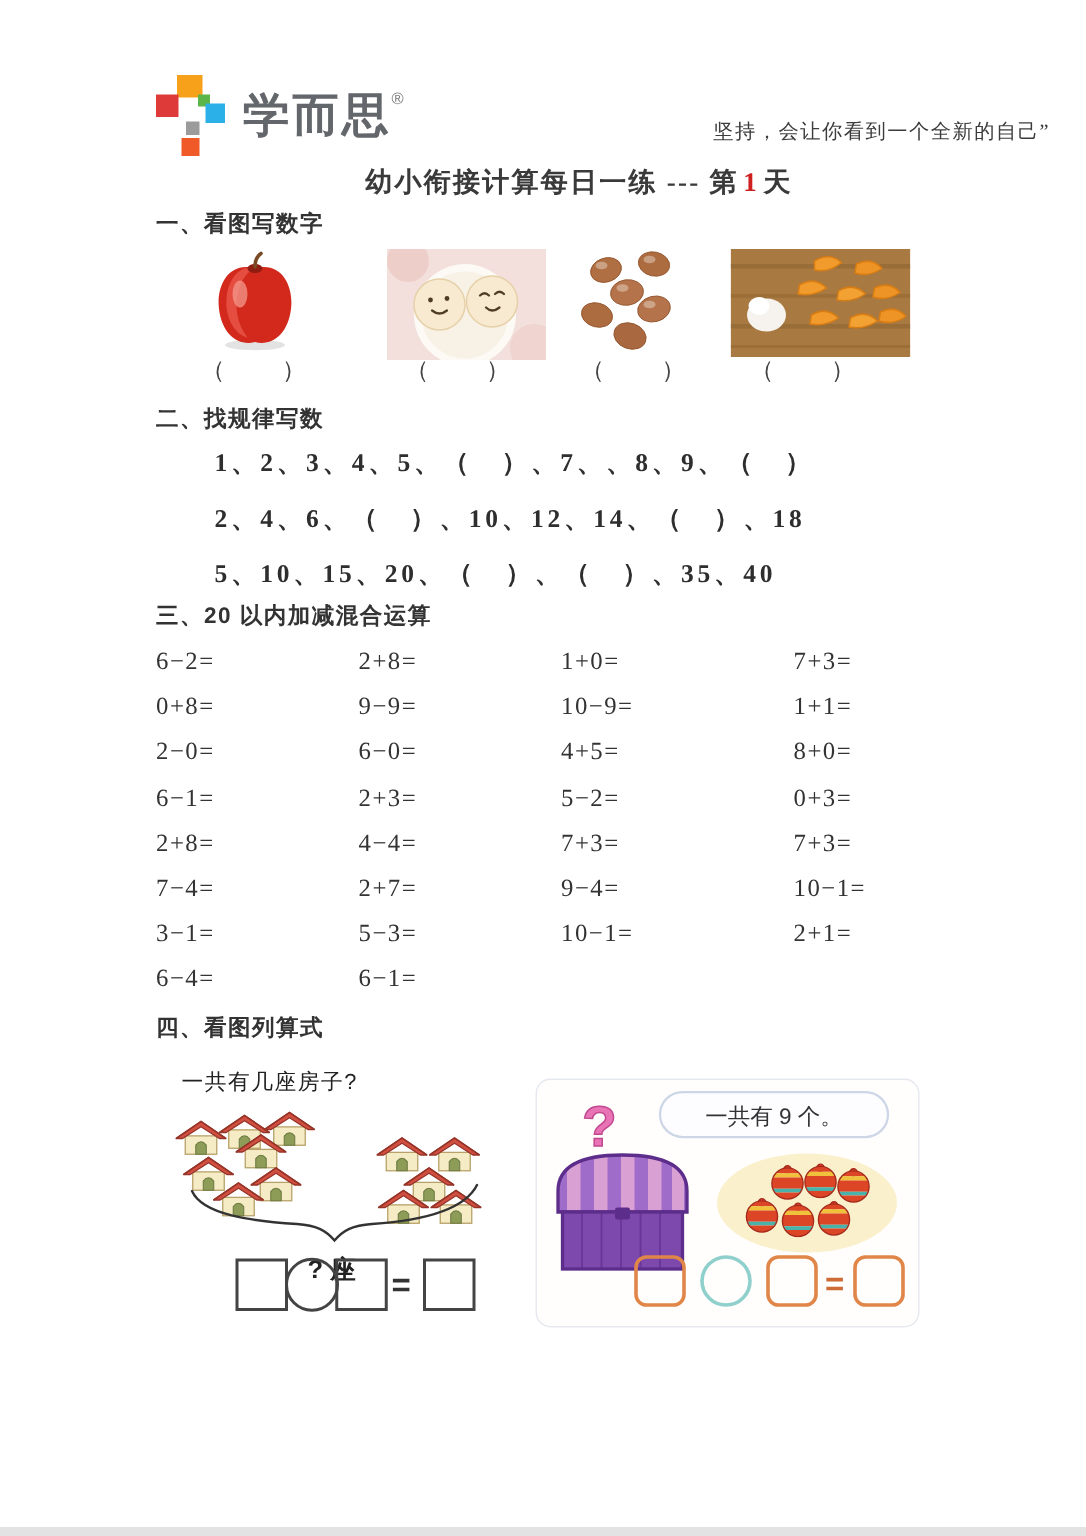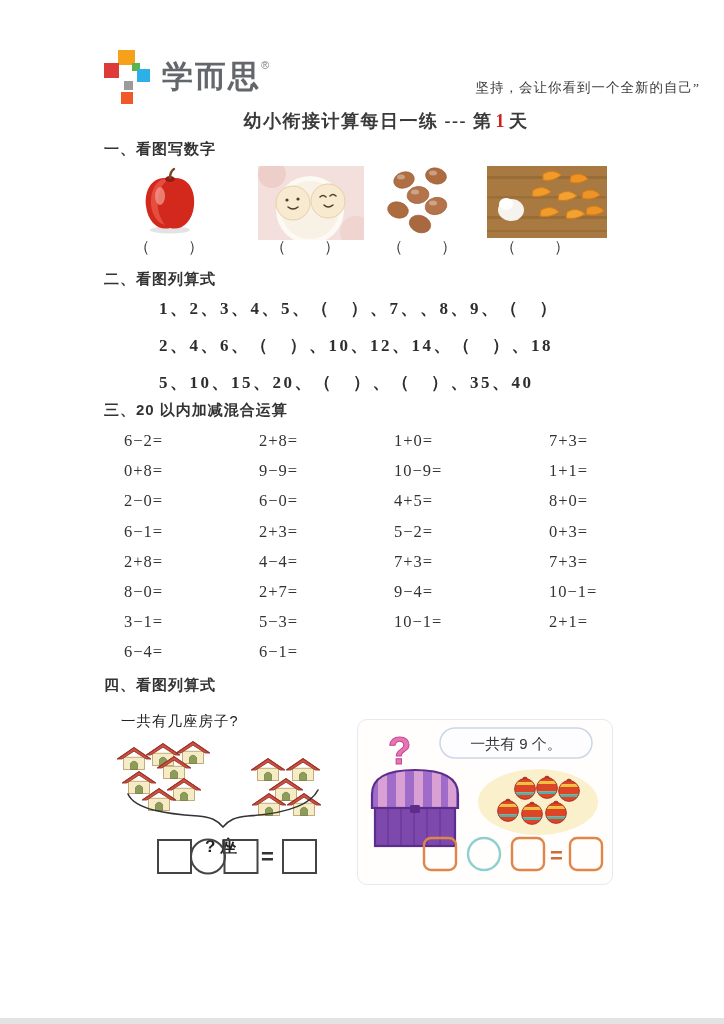--- a/index.html
+++ b/index.html
@@ -26,25 +26,25 @@
          font-size:18px;font-weight:bold;color:#3a3a3a;letter-spacing:1.5px;margin-left:24px;}
   .title .day{color:#cf2020;padding:0 3px;}
   
   .sec-h{left:104px;font-size:15px;font-weight:bold;color:#333;letter-spacing:1px;}
   
   .pic{overflow:hidden;}
   .paren{top:237px;font-family:"Liberation Serif",serif;font-size:16px;color:#444;
          transform:translateX(-50%);letter-spacing:2px;white-space:pre;}
   
   .seq{left:143px;font-family:"Liberation Serif",serif;font-size:17px;font-weight:bold;
-       color:#2e2e2e;letter-spacing:2.5px;white-space:pre;margin-left:16px;}
+       color:#2e2e2e;letter-spacing:2.5px;white-space:pre;}
   
   .grid{left:104px;top:431px;width:530px;display:grid;
         grid-template-columns:135px 135px 155px 105px;grid-auto-rows:30.2px;
-        font-family:"Liberation Serif",serif;font-size:16.5px;color:#333;margin-left:20px;}
+        font-family:"Liberation Serif",serif;font-size:16.5px;color:#333;}
   .grid .cell{letter-spacing:1px;}
   
   .figL{left:113px;top:708px;width:247px;height:182px;}
   .figL .cap{position:absolute;left:8px;top:4px;font-size:14.5px;font-weight:normal;color:#222;letter-spacing:1px;}
   .figR{left:357px;top:719px;width:254px;height:164px;border:1px solid #e6e9f0;border-radius:10px;background:#fffefd;}
   svg text{font-family:"Liberation Sans",sans-serif;}
   .page-bottom-edge{left:0;bottom:0;width:724px;height:6px;background:#e3e3e3;}
 </style>
 </head>
 <body>
@@ -134,21 +134,21 @@
       <path d="M100 42 Q110 37 117 45 Q108 51 99 48 Z" fill="#ee9426"></path>
     </g>
   </svg>
 </div>
 
 <span class="abs paren" style="left:170px">（　　）</span>
 <span class="abs paren" style="left:306px">（　　）</span>
 <span class="abs paren" style="left:423px">（　　）</span>
 <span class="abs paren" style="left:536px">（　　）</span>
 
-<div class="abs sec-h" style="top:270px">二、看图列算式</div>
+<div class="abs sec-h" style="top:270px">二、找规律写数</div>
 <div class="abs seq" style="top:297px">1、2、3、4、5、（　）、7、、8、9、（　）</div>
 <div class="abs seq" style="top:334px">2、4、6、（　）、10、12、14、（　）、18</div>
 <div class="abs seq" style="top:371px">5、10、15、20、（　）、（　）、35、40</div>
 
 <div class="abs sec-h" style="top:401px">三、20 以内加减混合运算</div>
 <div class="abs grid">
     <div class="cell">6−2=</div>
     <div class="cell">2+8=</div>
     <div class="cell">1+0=</div>
     <div class="cell">7+3=</div>
@@ -161,21 +161,21 @@
     <div class="cell">4+5=</div>
     <div class="cell">8+0=</div>
     <div class="cell">6−1=</div>
     <div class="cell">2+3=</div>
     <div class="cell">5−2=</div>
     <div class="cell">0+3=</div>
     <div class="cell">2+8=</div>
     <div class="cell">4−4=</div>
     <div class="cell">7+3=</div>
     <div class="cell">7+3=</div>
-    <div class="cell">8−0=</div>
+    <div class="cell">7−4=</div>
     <div class="cell">2+7=</div>
     <div class="cell">9−4=</div>
     <div class="cell">10−1=</div>
     <div class="cell">3−1=</div>
     <div class="cell">5−3=</div>
     <div class="cell">10−1=</div>
     <div class="cell">2+1=</div>
     <div class="cell">6−4=</div>
     <div class="cell">6−1=</div>
     <div class="cell"></div>

